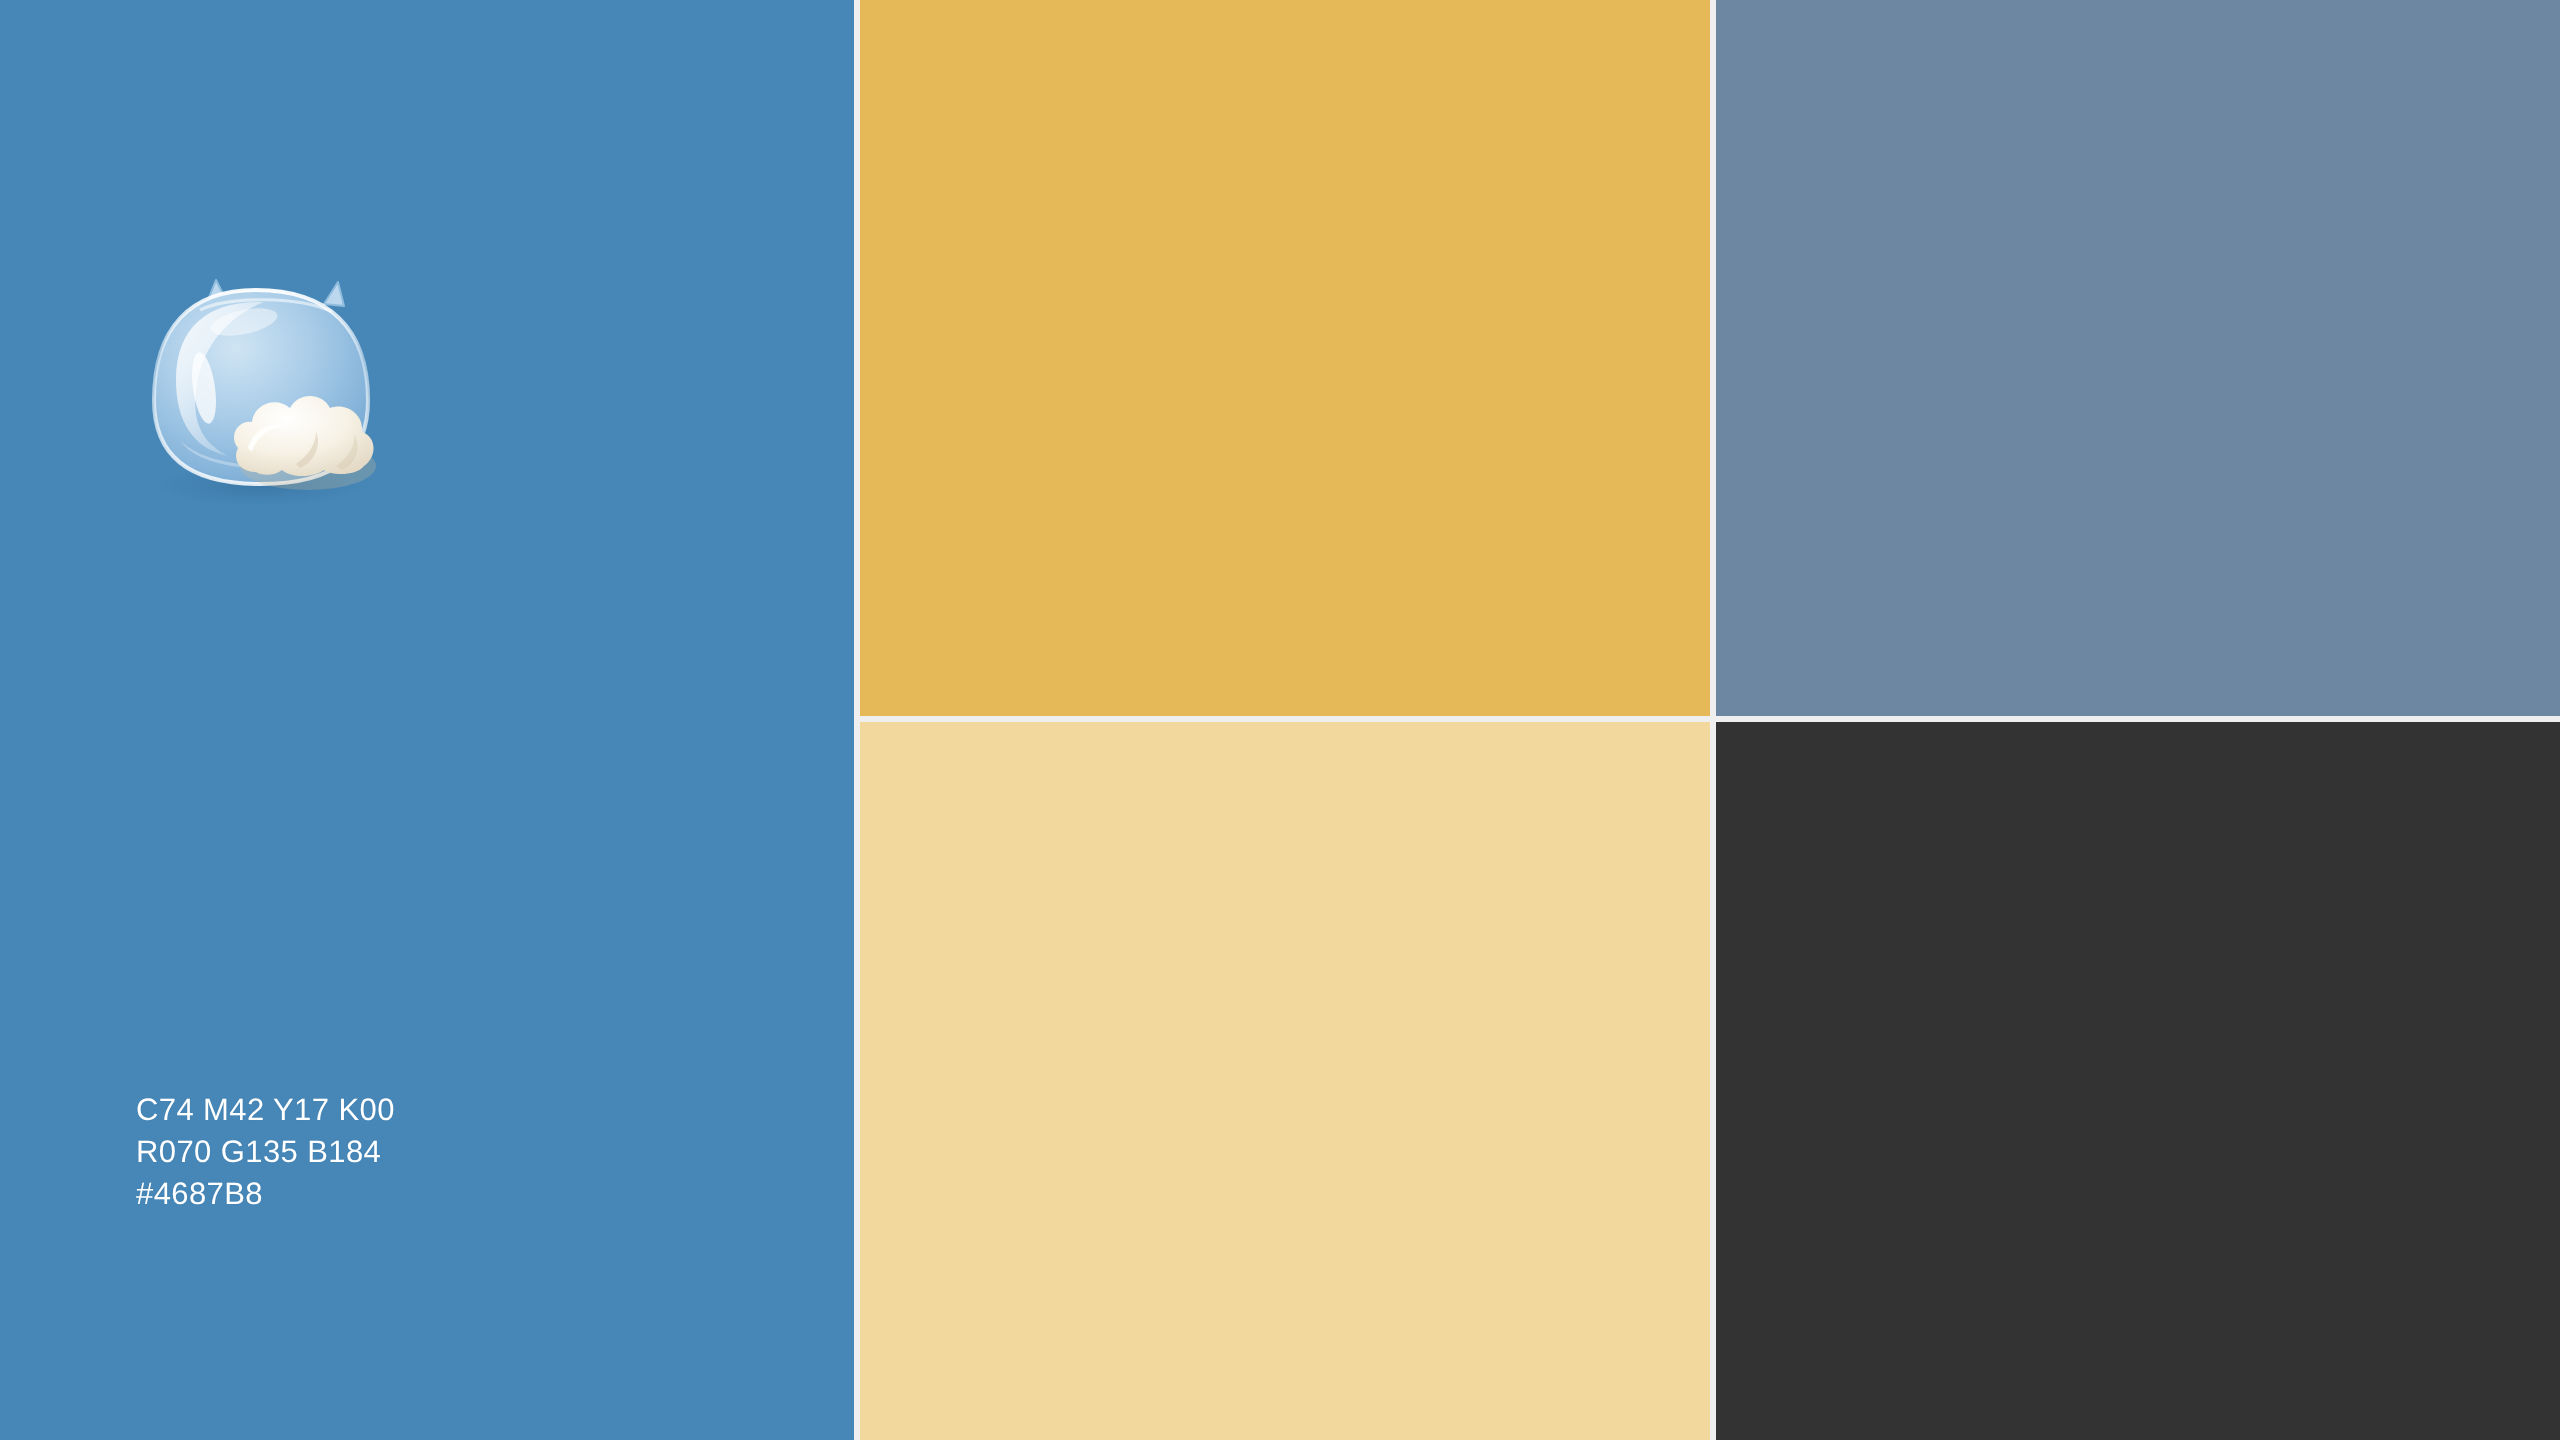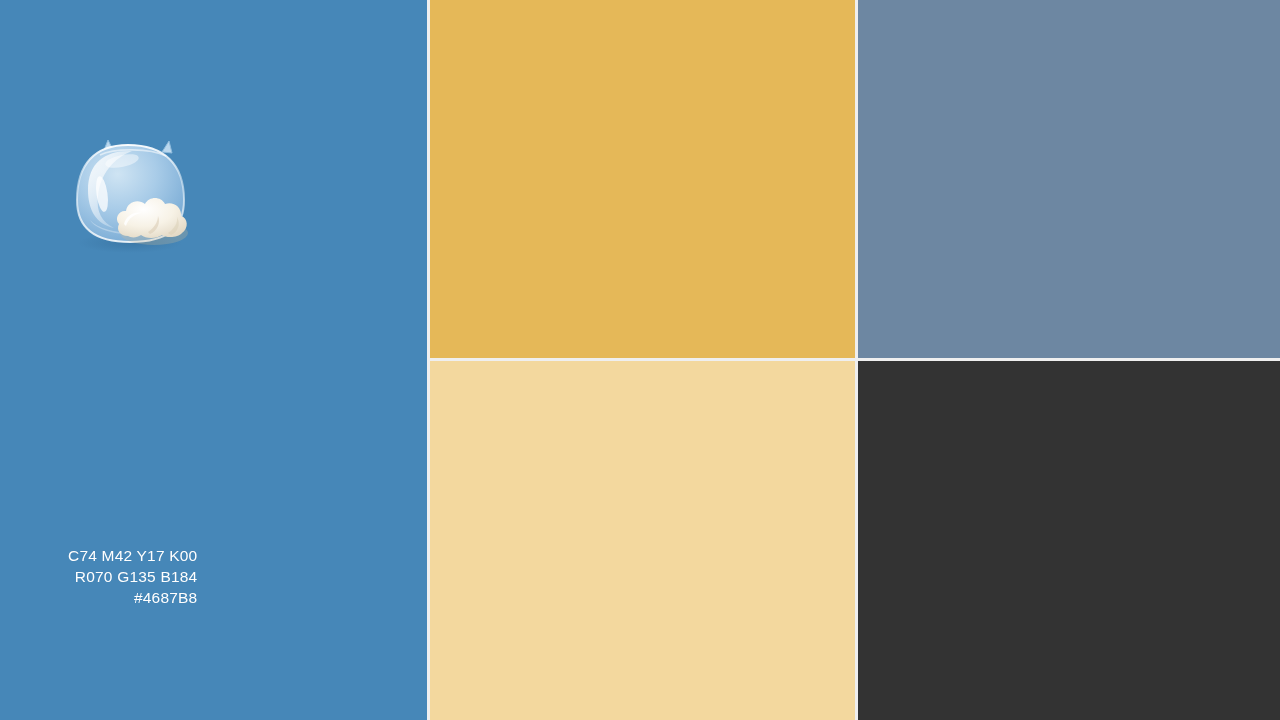--- a/index.html
+++ b/index.html
@@ -29,21 +29,21 @@
 
   .swatch-labels {
     position: absolute;
     left: 68px;
     font-size: 15.5px;
     line-height: 21px;
     letter-spacing: 0.2px;
     white-space: nowrap;
     text-shadow: 0 0 1px rgba(0,0,0,0.06);
   }
-  .swatch-labels > div { display: block; text-align: right; }
+  .swatch-labels > div { display: block; }
 
   
   #swatch-primary {
     left: 0;
     top: 0;
     width: 427px;
     height: 720px;
   }
   #swatch-primary .swatch-labels { left: 68px; top: 545px; }
 

